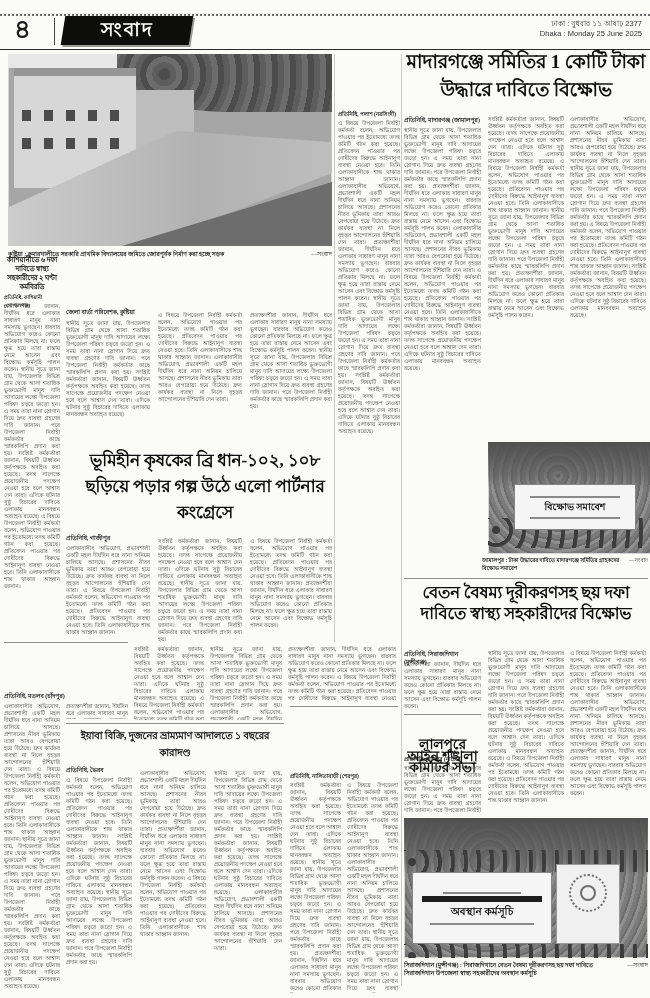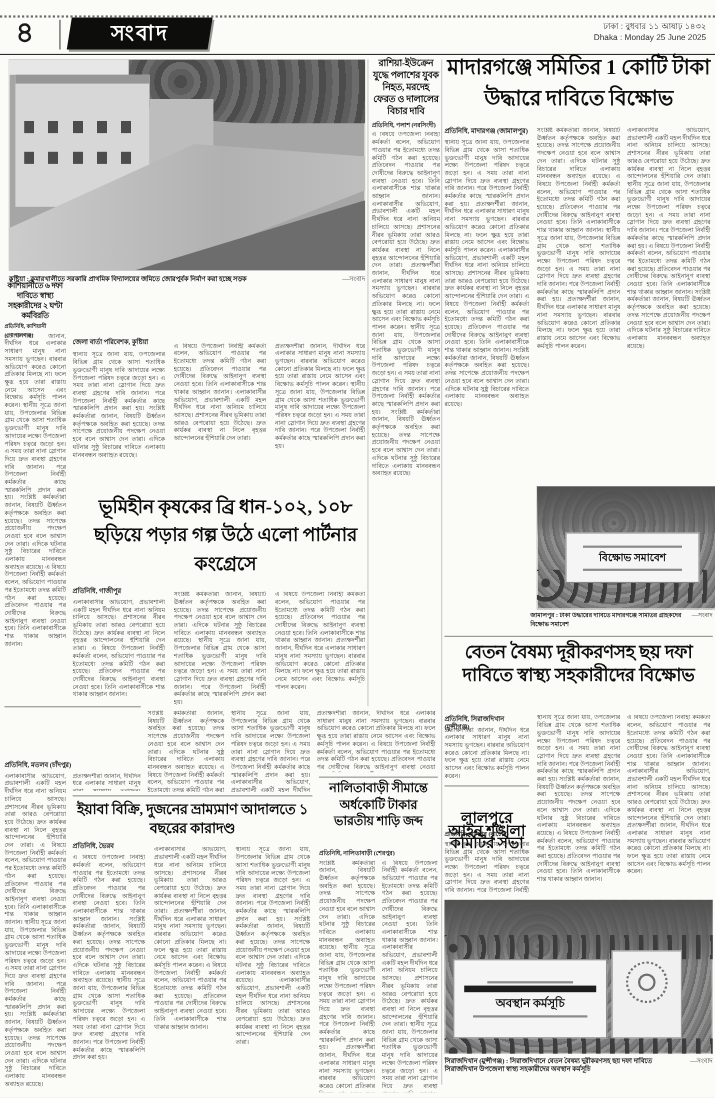--- a/index.html
+++ b/index.html
@@ -64,21 +64,21 @@
 
 <div class="page">
 
   <div class="mast-dotted"></div>
   <div class="pagenum">৪</div>
   <div class="pagenum-div"></div>
   <div class="logo-box">
     <span>সংবাদ</span>
   </div>
   <div class="dates">
-    <div>ঢাকা : বুধবার ১১ আষাঢ় ১৪৩২</div>
+    <div>ঢাকা : বুধবার ১১ আষাঢ় 2377</div>
     <div>Dhaka : Monday 25 June 2025</div>
   </div>
   <div class="mast-rule"></div>
 
   <div class="vrule" style="left:334px;top:54px;height:588px;"></div>
   <div class="vrule" style="left:401px;top:54px;height:932px;"></div>
 
   <div class="photo" style="left:8px;top:54px;width:324px;height:192px;">
     <div class="p-sky"></div>
     <div class="p-trees"></div>
@@ -127,21 +127,20 @@
   <div class="body" style="left:134px;top:646px;width:70px;height:74px;">
     <span>সংশ্লিষ্ট কর্মকর্তারা জানান, বিষয়টি ঊর্ধ্বতন কর্তৃপক্ষকে অবহিত করা হয়েছে। তদন্ত সাপেক্ষে প্রয়োজনীয় পদক্ষেপ নেওয়া হবে বলে আশ্বাস দেন তারা। এদিকে ঘটনার সুষ্ঠু বিচারের দাবিতে এলাকায় মানববন্ধন অব্যাহত রয়েছে।</span> <span>এ বিষয়ে উপজেলা নির্বাহী কর্মকর্তা বলেন, অভিযোগ পাওয়ার পর ইতোমধ্যে তদন্ত কমিটি গঠন করা হয়েছে। প্রতিবেদন পাওয়ার পর দোষীদের বিরুদ্ধে আইনানুগ ব্যবস্থা নেওয়া হবে। তিনি এলাকাবাসীকে শান্ত থাকার আহ্বান জানান।</span>
   </div>
   <div class="body" style="left:210px;top:646px;width:72px;height:74px;">
     <span>স্থানীয় সূত্রে জানা যায়, উপজেলার বিভিন্ন গ্রাম থেকে আসা শতাধিক ভুক্তভোগী মানুষ দাবি আদায়ের লক্ষ্যে উপজেলা পরিষদ চত্বরে জড়ো হন। এ সময় তারা নানা স্লোগান দিয়ে দ্রুত ব্যবস্থা গ্রহণের দাবি জানান। পরে উপজেলা নির্বাহী কর্মকর্তার কাছে স্মারকলিপি প্রদান করা হয়।</span> <span>এলাকাবাসীর অভিযোগ, প্রভাবশালী একটি মহল দীর্ঘদিন ধরে নানা অনিয়ম চালিয়ে আসছে। প্রশাসনের নীরব ভূমিকায় তারা আরও বেপরোয়া হয়ে উঠেছে। দ্রুত কার্যকর ব্যবস্থা না নিলে বৃহত্তর আন্দোলনের হুঁশিয়ারি দেন তারা।</span>
   </div>
   <div class="body" style="left:288px;top:646px;width:108px;height:56px;">
     <span>প্রত্যক্ষদর্শীরা জানান, দীর্ঘদিন ধরে এলাকার সাধারণ মানুষ নানা সমস্যায় ভুগছেন। বারবার অভিযোগ করেও কোনো প্রতিকার মিলছে না। ফলে ক্ষুব্ধ হয়ে তারা রাস্তায় নেমে আসেন এবং বিক্ষোভ কর্মসূচি পালন করেন।</span> <span>এ বিষয়ে উপজেলা নির্বাহী কর্মকর্তা বলেন, অভিযোগ পাওয়ার পর ইতোমধ্যে তদন্ত কমিটি গঠন করা হয়েছে। প্রতিবেদন পাওয়ার পর দোষীদের বিরুদ্ধে আইনানুগ ব্যবস্থা নেওয়া হবে। তিনি এলাকাবাসীকে শান্ত থাকার আহ্বান জানান।</span>
   </div>
 
-  <div class="hl" style="left:338px;top:52px;width:62px;font-size:8.5px;line-height:11px;">রাশিয়া-ইউক্রেন যুদ্ধে পলাশের যুবক নিহত, মরদেহ ফেরত ও দালালের বিচার দাবি</div>
   <div class="dateline" style="left:338px;top:110px;width:62px;font-size:5.5px;">প্রতিনিধি, পলাশ (নরসিংদী)</div>
   <div class="body" style="left:338px;top:120px;width:62px;height:522px;">
     <span>এ বিষয়ে উপজেলা নির্বাহী কর্মকর্তা বলেন, অভিযোগ পাওয়ার পর ইতোমধ্যে তদন্ত কমিটি গঠন করা হয়েছে। প্রতিবেদন পাওয়ার পর দোষীদের বিরুদ্ধে আইনানুগ ব্যবস্থা নেওয়া হবে। তিনি এলাকাবাসীকে শান্ত থাকার আহ্বান জানান।</span> <span>এলাকাবাসীর অভিযোগ, প্রভাবশালী একটি মহল দীর্ঘদিন ধরে নানা অনিয়ম চালিয়ে আসছে। প্রশাসনের নীরব ভূমিকায় তারা আরও বেপরোয়া হয়ে উঠেছে। দ্রুত কার্যকর ব্যবস্থা না নিলে বৃহত্তর আন্দোলনের হুঁশিয়ারি দেন তারা।</span> <span>প্রত্যক্ষদর্শীরা জানান, দীর্ঘদিন ধরে এলাকার সাধারণ মানুষ নানা সমস্যায় ভুগছেন। বারবার অভিযোগ করেও কোনো প্রতিকার মিলছে না। ফলে ক্ষুব্ধ হয়ে তারা রাস্তায় নেমে আসেন এবং বিক্ষোভ কর্মসূচি পালন করেন।</span>
     <span>স্থানীয় সূত্রে জানা যায়, উপজেলার বিভিন্ন গ্রাম থেকে আসা শতাধিক ভুক্তভোগী মানুষ দাবি আদায়ের লক্ষ্যে উপজেলা পরিষদ চত্বরে জড়ো হন। এ সময় তারা নানা স্লোগান দিয়ে দ্রুত ব্যবস্থা গ্রহণের দাবি জানান। পরে উপজেলা নির্বাহী কর্মকর্তার কাছে স্মারকলিপি প্রদান করা হয়।</span> <span>সংশ্লিষ্ট কর্মকর্তারা জানান, বিষয়টি ঊর্ধ্বতন কর্তৃপক্ষকে অবহিত করা হয়েছে। তদন্ত সাপেক্ষে প্রয়োজনীয় পদক্ষেপ নেওয়া হবে বলে আশ্বাস দেন তারা। এদিকে ঘটনার সুষ্ঠু বিচারের দাবিতে এলাকায় মানববন্ধন অব্যাহত রয়েছে।</span>
   </div>
 
   <div class="hl" style="left:404px;top:48px;width:244px;font-size:19px;line-height:28px;">মাদারগঞ্জে সমিতির 1 কোটি টাকা উদ্ধারে দাবিতে বিক্ষোভ</div>
   <div class="dateline" style="left:404px;top:116px;width:77px;">প্রতিনিধি, মাদারগঞ্জ (জামালপুর)</div>
   <div class="body" style="left:404px;top:127px;width:77px;height:428px;">
     <span>স্থানীয় সূত্রে জানা যায়, উপজেলার বিভিন্ন গ্রাম থেকে আসা শতাধিক ভুক্তভোগী মানুষ দাবি আদায়ের লক্ষ্যে উপজেলা পরিষদ চত্বরে জড়ো হন। এ সময় তারা নানা স্লোগান দিয়ে দ্রুত ব্যবস্থা গ্রহণের দাবি জানান। পরে উপজেলা নির্বাহী কর্মকর্তার কাছে স্মারকলিপি প্রদান করা হয়।</span> <span>প্রত্যক্ষদর্শীরা জানান, দীর্ঘদিন ধরে এলাকার সাধারণ মানুষ নানা সমস্যায় ভুগছেন। বারবার অভিযোগ করেও কোনো প্রতিকার মিলছে না। ফলে ক্ষুব্ধ হয়ে তারা রাস্তায় নেমে আসেন এবং বিক্ষোভ কর্মসূচি পালন করেন।</span> <span>এলাকাবাসীর অভিযোগ, প্রভাবশালী একটি মহল দীর্ঘদিন ধরে নানা অনিয়ম চালিয়ে আসছে। প্রশাসনের নীরব ভূমিকায় তারা আরও বেপরোয়া হয়ে উঠেছে। দ্রুত কার্যকর ব্যবস্থা না নিলে বৃহত্তর আন্দোলনের হুঁশিয়ারি দেন তারা।</span>
@@ -210,34 +209,33 @@
   <div class="rule" style="left:4px;top:642px;width:124px;"></div>
   <div class="dateline" style="left:4px;top:692px;width:124px;">প্রতিনিধি, মতলব (চাঁদপুর)</div>
   <div class="body" style="left:4px;top:703px;width:56px;height:290px;">
     <span>এলাকাবাসীর অভিযোগ, প্রভাবশালী একটি মহল দীর্ঘদিন ধরে নানা অনিয়ম চালিয়ে আসছে। প্রশাসনের নীরব ভূমিকায় তারা আরও বেপরোয়া হয়ে উঠেছে। দ্রুত কার্যকর ব্যবস্থা না নিলে বৃহত্তর আন্দোলনের হুঁশিয়ারি দেন তারা।</span> <span>এ বিষয়ে উপজেলা নির্বাহী কর্মকর্তা বলেন, অভিযোগ পাওয়ার পর ইতোমধ্যে তদন্ত কমিটি গঠন করা হয়েছে। প্রতিবেদন পাওয়ার পর দোষীদের বিরুদ্ধে আইনানুগ ব্যবস্থা নেওয়া হবে। তিনি এলাকাবাসীকে শান্ত থাকার আহ্বান জানান।</span> <span>স্থানীয় সূত্রে জানা যায়, উপজেলার বিভিন্ন গ্রাম থেকে আসা শতাধিক ভুক্তভোগী মানুষ দাবি আদায়ের লক্ষ্যে উপজেলা পরিষদ চত্বরে জড়ো হন। এ সময় তারা নানা স্লোগান দিয়ে দ্রুত ব্যবস্থা গ্রহণের দাবি জানান। পরে উপজেলা নির্বাহী কর্মকর্তার কাছে স্মারকলিপি প্রদান করা হয়।</span> <span>সংশ্লিষ্ট কর্মকর্তারা জানান, বিষয়টি ঊর্ধ্বতন কর্তৃপক্ষকে অবহিত করা হয়েছে। তদন্ত সাপেক্ষে প্রয়োজনীয় পদক্ষেপ নেওয়া হবে বলে আশ্বাস দেন তারা। এদিকে ঘটনার সুষ্ঠু বিচারের দাবিতে এলাকায় মানববন্ধন অব্যাহত রয়েছে।</span>
   </div>
   <div class="body" style="left:66px;top:703px;width:62px;height:16px;">
     <span>প্রত্যক্ষদর্শীরা জানান, দীর্ঘদিন ধরে এলাকার সাধারণ মানুষ নানা সমস্যায় ভুগছেন। বারবার অভিযোগ করেও কোনো প্রতিকার মিলছে না। ফলে ক্ষুব্ধ হয়ে তারা রাস্তায় নেমে আসেন এবং বিক্ষোভ কর্মসূচি পালন করেন।</span>
   </div>
 
   <div class="rule" style="left:66px;top:723px;width:218px;"></div>
-  <div class="hl" style="left:66px;top:727px;width:218px;font-size:13px;line-height:17px;">ইয়াবা বিক্রি, দুজনের ভ্রাম্যমাণ আদালতে ১ বছরের কারাদণ্ড</div>
+  <div class="hl" style="left:66px;top:727px;width:218px;font-size:10px;line-height:17px;">ইয়াবা বিক্রি, দুজনের ভ্রাম্যমাণ আদালতে ১ বছরের কারাদণ্ড</div>
   <div class="dateline" style="left:66px;top:766px;width:70px;">প্রতিনিধি, ভৈরব</div>
   <div class="body" style="left:66px;top:777px;width:66px;height:216px;">
     <span>এ বিষয়ে উপজেলা নির্বাহী কর্মকর্তা বলেন, অভিযোগ পাওয়ার পর ইতোমধ্যে তদন্ত কমিটি গঠন করা হয়েছে। প্রতিবেদন পাওয়ার পর দোষীদের বিরুদ্ধে আইনানুগ ব্যবস্থা নেওয়া হবে। তিনি এলাকাবাসীকে শান্ত থাকার আহ্বান জানান।</span> <span>সংশ্লিষ্ট কর্মকর্তারা জানান, বিষয়টি ঊর্ধ্বতন কর্তৃপক্ষকে অবহিত করা হয়েছে। তদন্ত সাপেক্ষে প্রয়োজনীয় পদক্ষেপ নেওয়া হবে বলে আশ্বাস দেন তারা। এদিকে ঘটনার সুষ্ঠু বিচারের দাবিতে এলাকায় মানববন্ধন অব্যাহত রয়েছে।</span> <span>স্থানীয় সূত্রে জানা যায়, উপজেলার বিভিন্ন গ্রাম থেকে আসা শতাধিক ভুক্তভোগী মানুষ দাবি আদায়ের লক্ষ্যে উপজেলা পরিষদ চত্বরে জড়ো হন। এ সময় তারা নানা স্লোগান দিয়ে দ্রুত ব্যবস্থা গ্রহণের দাবি জানান। পরে উপজেলা নির্বাহী কর্মকর্তার কাছে স্মারকলিপি প্রদান করা হয়।</span>
   </div>
   <div class="body" style="left:140px;top:770px;width:66px;height:223px;">
     <span>এলাকাবাসীর অভিযোগ, প্রভাবশালী একটি মহল দীর্ঘদিন ধরে নানা অনিয়ম চালিয়ে আসছে। প্রশাসনের নীরব ভূমিকায় তারা আরও বেপরোয়া হয়ে উঠেছে। দ্রুত কার্যকর ব্যবস্থা না নিলে বৃহত্তর আন্দোলনের হুঁশিয়ারি দেন তারা।</span> <span>প্রত্যক্ষদর্শীরা জানান, দীর্ঘদিন ধরে এলাকার সাধারণ মানুষ নানা সমস্যায় ভুগছেন। বারবার অভিযোগ করেও কোনো প্রতিকার মিলছে না। ফলে ক্ষুব্ধ হয়ে তারা রাস্তায় নেমে আসেন এবং বিক্ষোভ কর্মসূচি পালন করেন।</span> <span>এ বিষয়ে উপজেলা নির্বাহী কর্মকর্তা বলেন, অভিযোগ পাওয়ার পর ইতোমধ্যে তদন্ত কমিটি গঠন করা হয়েছে। প্রতিবেদন পাওয়ার পর দোষীদের বিরুদ্ধে আইনানুগ ব্যবস্থা নেওয়া হবে। তিনি এলাকাবাসীকে শান্ত থাকার আহ্বান জানান।</span>
   </div>
   <div class="body" style="left:214px;top:770px;width:68px;height:223px;">
     <span>স্থানীয় সূত্রে জানা যায়, উপজেলার বিভিন্ন গ্রাম থেকে আসা শতাধিক ভুক্তভোগী মানুষ দাবি আদায়ের লক্ষ্যে উপজেলা পরিষদ চত্বরে জড়ো হন। এ সময় তারা নানা স্লোগান দিয়ে দ্রুত ব্যবস্থা গ্রহণের দাবি জানান। পরে উপজেলা নির্বাহী কর্মকর্তার কাছে স্মারকলিপি প্রদান করা হয়।</span> <span>সংশ্লিষ্ট কর্মকর্তারা জানান, বিষয়টি ঊর্ধ্বতন কর্তৃপক্ষকে অবহিত করা হয়েছে। তদন্ত সাপেক্ষে প্রয়োজনীয় পদক্ষেপ নেওয়া হবে বলে আশ্বাস দেন তারা। এদিকে ঘটনার সুষ্ঠু বিচারের দাবিতে এলাকায় মানববন্ধন অব্যাহত রয়েছে।</span> <span>এলাকাবাসীর অভিযোগ, প্রভাবশালী একটি মহল দীর্ঘদিন ধরে নানা অনিয়ম চালিয়ে আসছে। প্রশাসনের নীরব ভূমিকায় তারা আরও বেপরোয়া হয়ে উঠেছে। দ্রুত কার্যকর ব্যবস্থা না নিলে বৃহত্তর আন্দোলনের হুঁশিয়ারি দেন তারা।</span>
   </div>
 
   <div class="rule" style="left:290px;top:706px;width:108px;"></div>
-  <div class="hl" style="left:290px;top:710px;width:108px;font-size:11.5px;line-height:15px;">নালিতাবাড়ী সীমান্তে অর্ধকোটি টাকার ভারতীয় শাড়ি জব্দ</div>
   <div class="dateline" style="left:290px;top:772px;width:108px;font-size:5.5px;">প্রতিনিধি, নালিতাবাড়ী (শেরপুর)</div>
   <div class="body" style="left:290px;top:782px;width:51px;height:211px;">
     <span>সংশ্লিষ্ট কর্মকর্তারা জানান, বিষয়টি ঊর্ধ্বতন কর্তৃপক্ষকে অবহিত করা হয়েছে। তদন্ত সাপেক্ষে প্রয়োজনীয় পদক্ষেপ নেওয়া হবে বলে আশ্বাস দেন তারা। এদিকে ঘটনার সুষ্ঠু বিচারের দাবিতে এলাকায় মানববন্ধন অব্যাহত রয়েছে।</span> <span>স্থানীয় সূত্রে জানা যায়, উপজেলার বিভিন্ন গ্রাম থেকে আসা শতাধিক ভুক্তভোগী মানুষ দাবি আদায়ের লক্ষ্যে উপজেলা পরিষদ চত্বরে জড়ো হন। এ সময় তারা নানা স্লোগান দিয়ে দ্রুত ব্যবস্থা গ্রহণের দাবি জানান। পরে উপজেলা নির্বাহী কর্মকর্তার কাছে স্মারকলিপি প্রদান করা হয়।</span> <span>প্রত্যক্ষদর্শীরা জানান, দীর্ঘদিন ধরে এলাকার সাধারণ মানুষ নানা সমস্যায় ভুগছেন। বারবার অভিযোগ করেও কোনো প্রতিকার মিলছে না। ফলে ক্ষুব্ধ হয়ে তারা রাস্তায় নেমে আসেন এবং বিক্ষোভ কর্মসূচি পালন করেন।</span>
   </div>
   <div class="body" style="left:347px;top:782px;width:51px;height:211px;">
     <span>এ বিষয়ে উপজেলা নির্বাহী কর্মকর্তা বলেন, অভিযোগ পাওয়ার পর ইতোমধ্যে তদন্ত কমিটি গঠন করা হয়েছে। প্রতিবেদন পাওয়ার পর দোষীদের বিরুদ্ধে আইনানুগ ব্যবস্থা নেওয়া হবে। তিনি এলাকাবাসীকে শান্ত থাকার আহ্বান জানান।</span> <span>এলাকাবাসীর অভিযোগ, প্রভাবশালী একটি মহল দীর্ঘদিন ধরে নানা অনিয়ম চালিয়ে আসছে। প্রশাসনের নীরব ভূমিকায় তারা আরও বেপরোয়া হয়ে উঠেছে। দ্রুত কার্যকর ব্যবস্থা না নিলে বৃহত্তর আন্দোলনের হুঁশিয়ারি দেন তারা।</span> <span>স্থানীয় সূত্রে জানা যায়, উপজেলার বিভিন্ন গ্রাম থেকে আসা শতাধিক ভুক্তভোগী মানুষ দাবি আদায়ের লক্ষ্যে উপজেলা পরিষদ চত্বরে জড়ো হন। এ সময় তারা নানা স্লোগান দিয়ে দ্রুত ব্যবস্থা গ্রহণের দাবি জানান। পরে উপজেলা নির্বাহী কর্মকর্তার কাছে স্মারকলিপি প্রদান করা হয়।</span>
   </div>
 
 </div>
 

